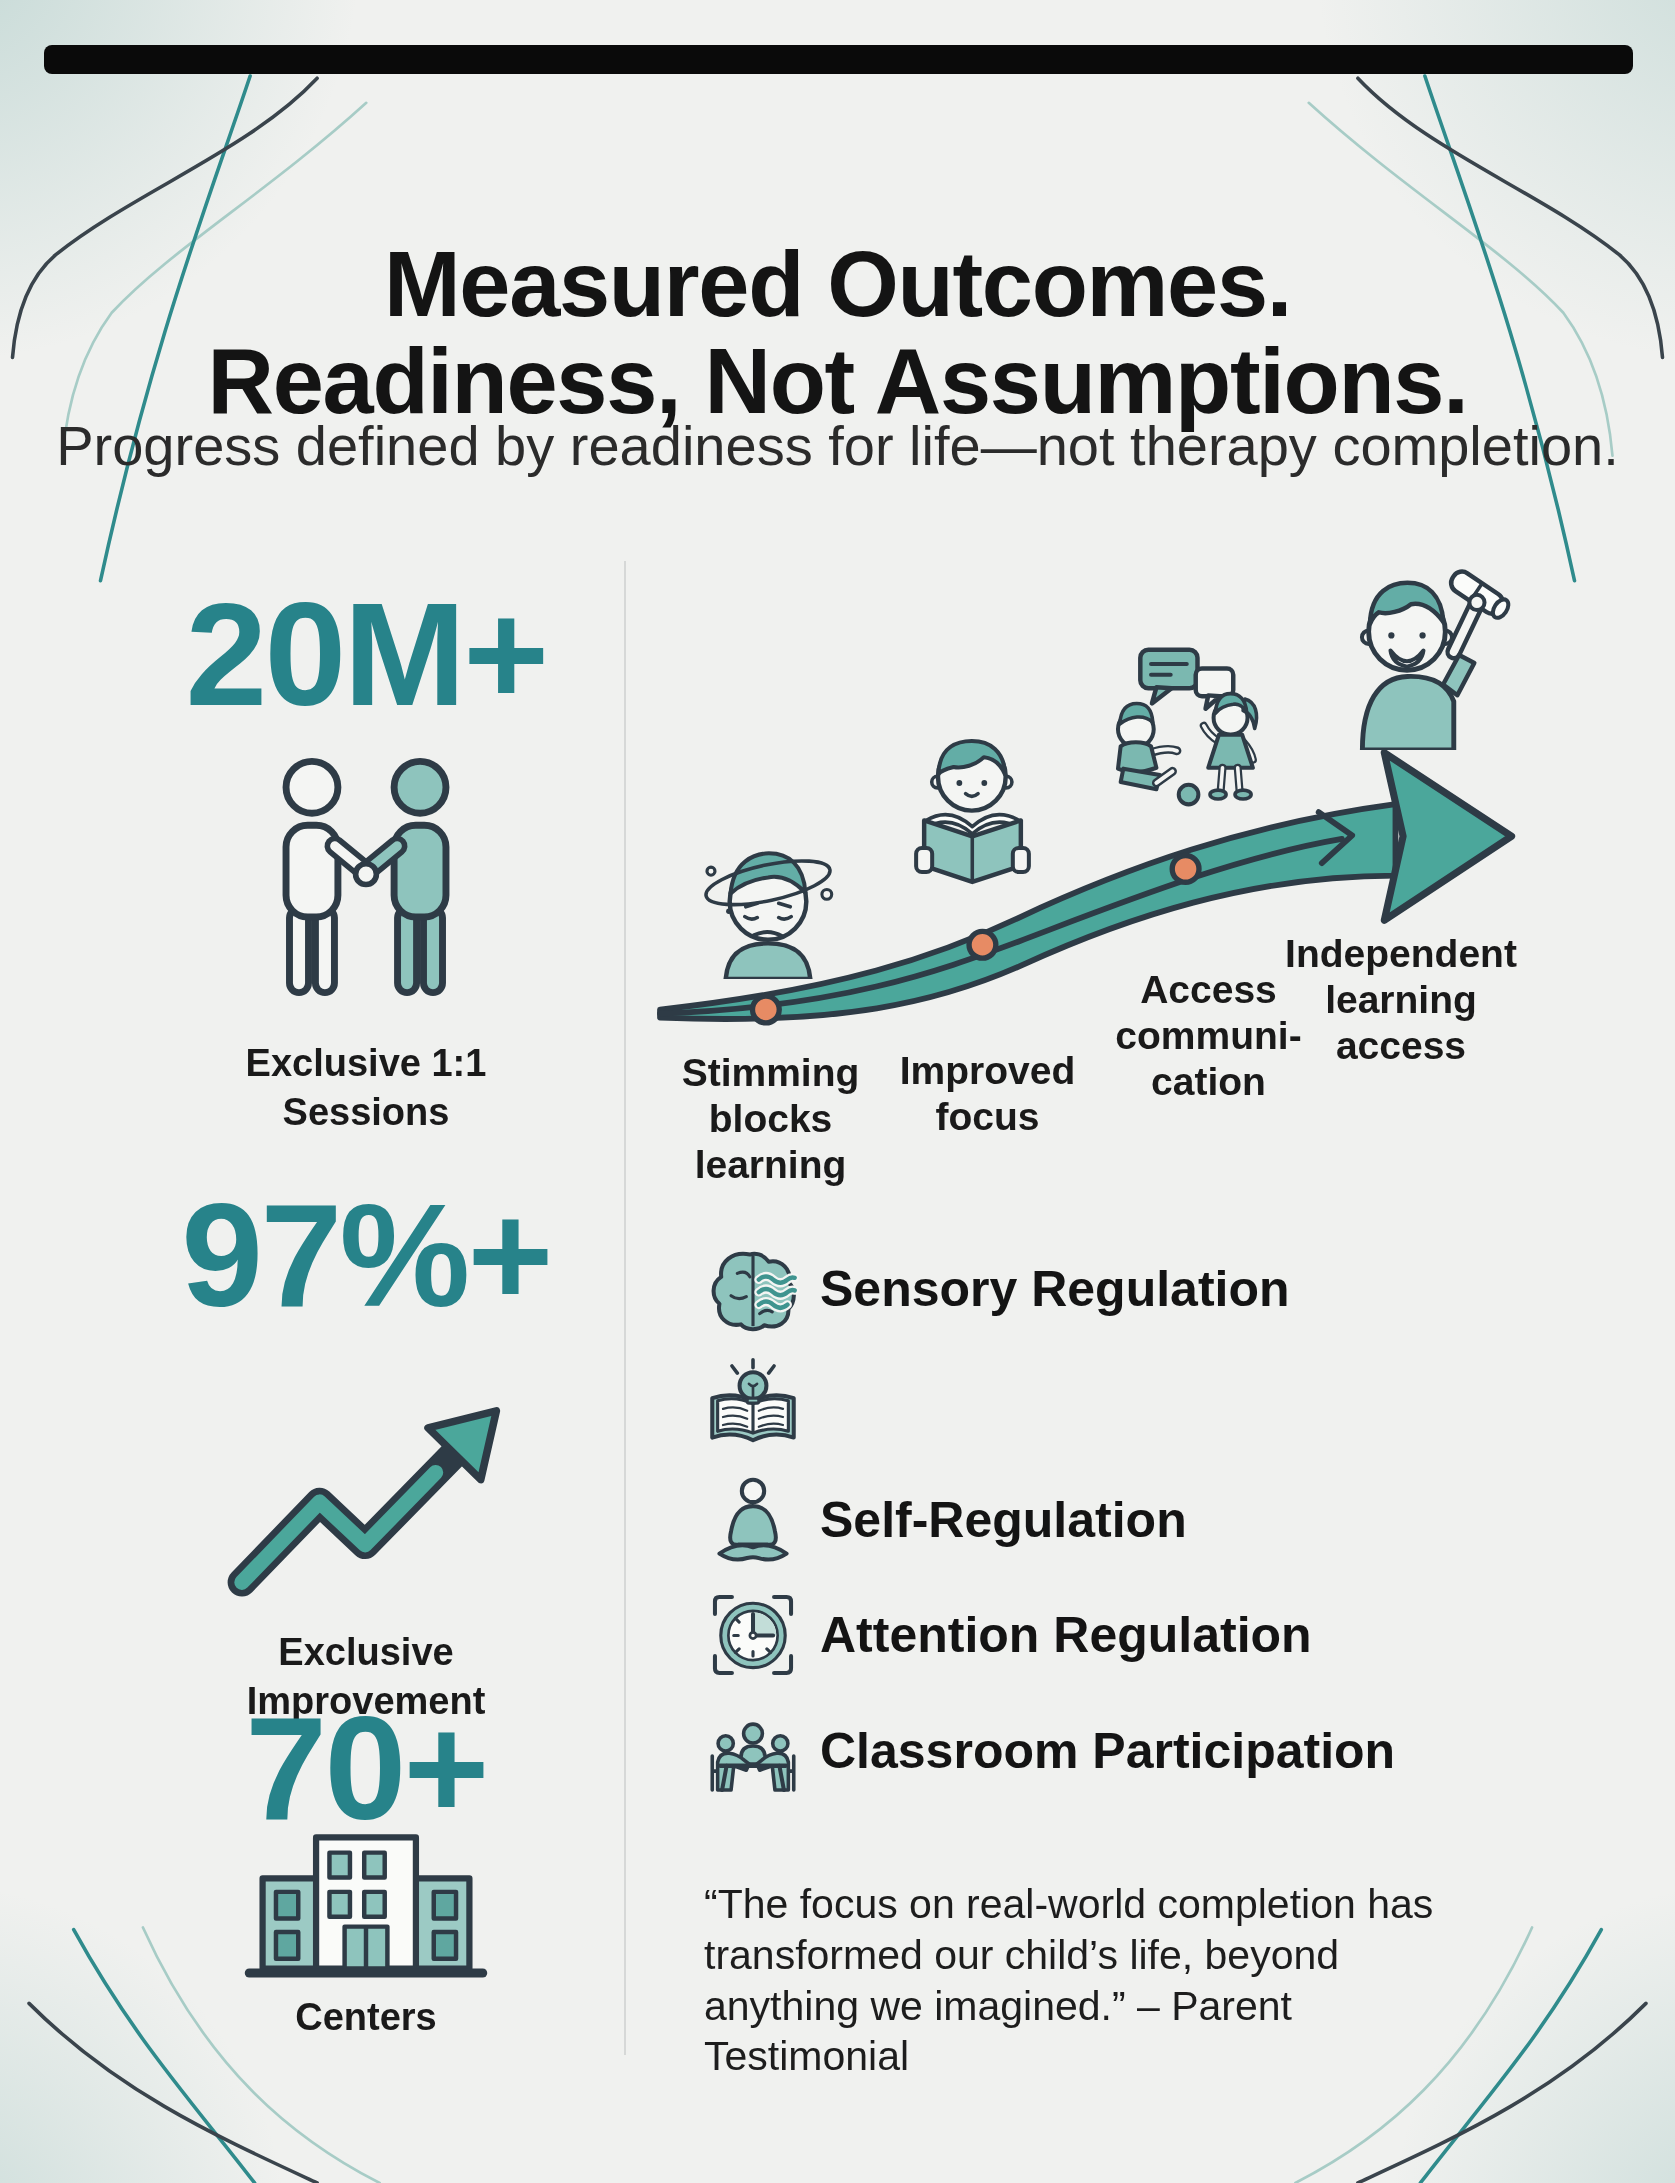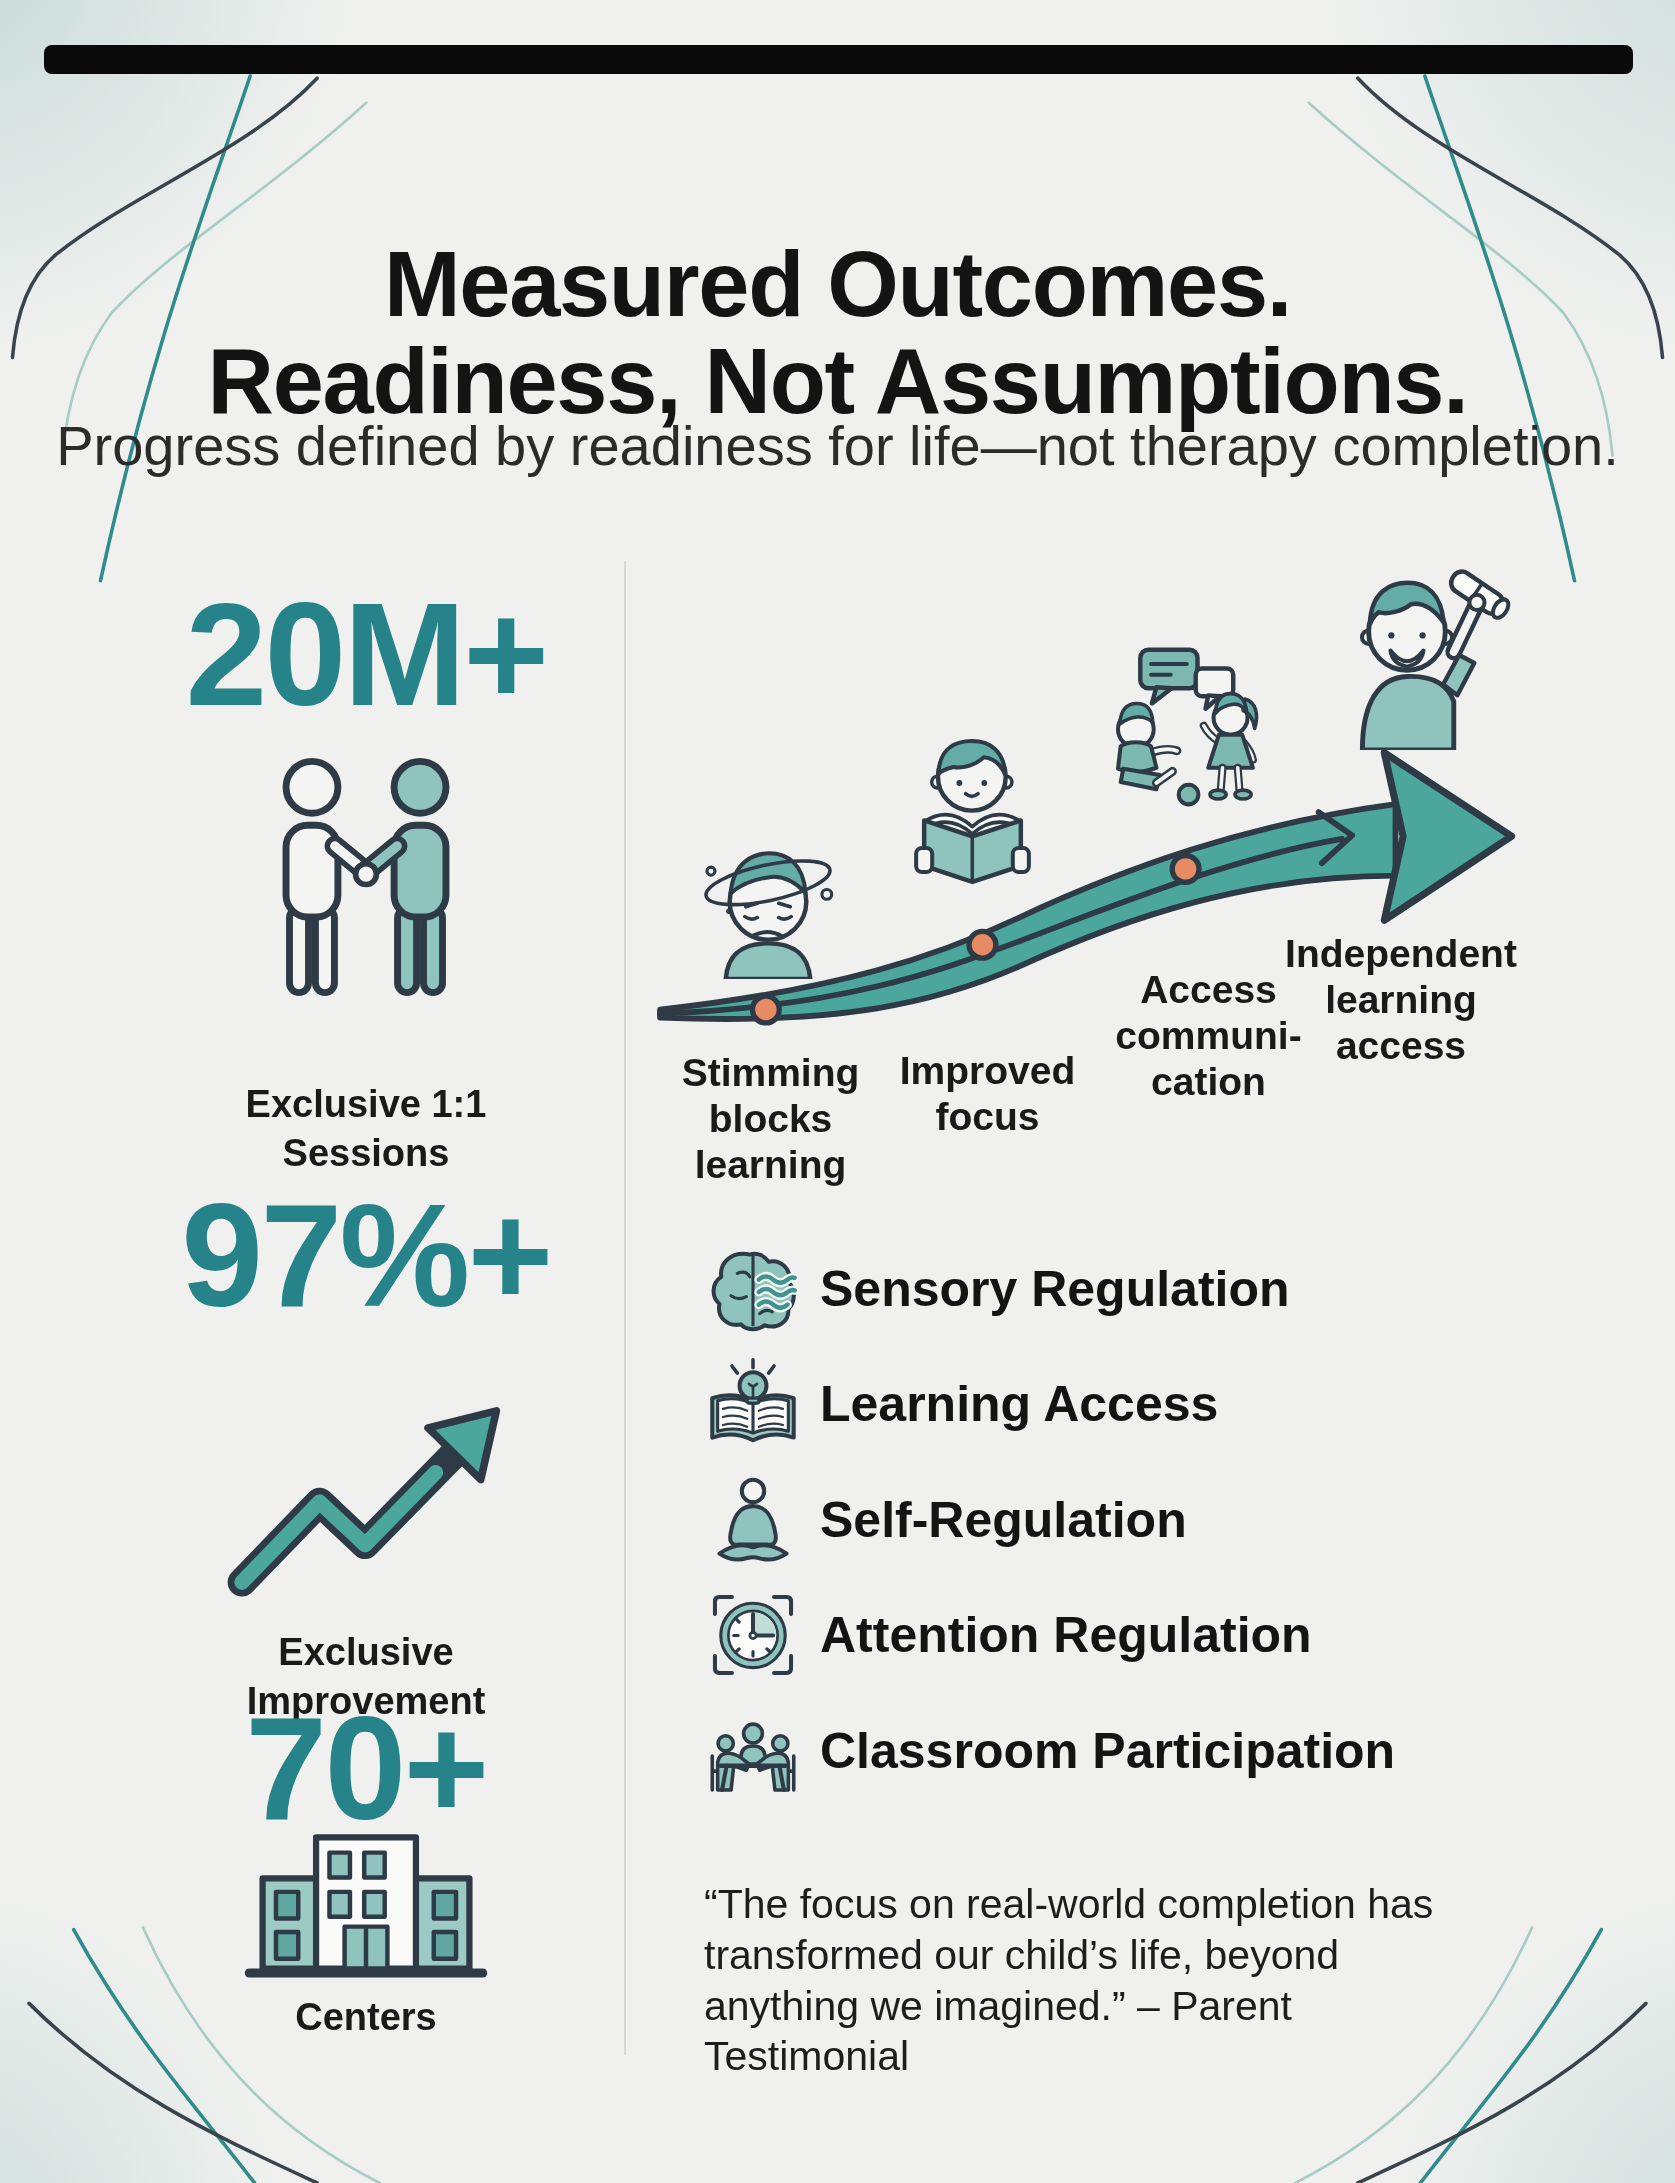--- a/index.html
+++ b/index.html
@@ -87,21 +87,21 @@
       <rect x="125" y="180" width="120" height="212" rx="50" fill="#f4f5f3"></rect>
       <rect x="375" y="180" width="120" height="212" rx="50" fill="#8ec4bd"></rect>
     </g>
     <path d="M238,228 L316,292" stroke="#2e3b46" stroke-width="48" stroke-linecap="round"></path>
     <path d="M238,228 L316,292" stroke="#f4f5f3" stroke-width="22" stroke-linecap="round"></path>
     <path d="M382,228 L304,292" stroke="#2e3b46" stroke-width="48" stroke-linecap="round"></path>
     <path d="M382,228 L304,292" stroke="#8ec4bd" stroke-width="22" stroke-linecap="round"></path>
     <circle cx="310" cy="293" r="24" fill="#f4f5f3" stroke="#2e3b46" stroke-width="13"></circle>
   </svg>
 
-  <div class="abs stat-col center stat-label pre" style="top:1080px">Exclusive 1:1
+  <div class="abs stat-col center stat-label pre" style="top:1039px">Exclusive 1:1
 Sessions</div>
 
   <div class="abs stat-col center stat-value" style="top:1182px">97%+</div>
 
   <svg class="abs" style="left:223px;top:1360px" width="286" height="250" viewBox="0 0 640 560">
     <path d="M42,498 L216,318 L318,414 L520,208" stroke="#2e3b46" stroke-width="64" fill="none" stroke-linejoin="round" stroke-linecap="round"></path>
     <path d="M42,498 L216,318 L318,414 L476,252" stroke="#4ba79b" stroke-width="34" fill="none" stroke-linejoin="round" stroke-linecap="round"></path>
     <polygon points="612,114 577,268 459,152" fill="#4ba79b" stroke="#2e3b46" stroke-width="17" stroke-linejoin="round"></polygon>
   </svg>
 
@@ -252,21 +252,20 @@
       <svg class="outcome-icon" viewBox="0 0 210 210">
         <path d="M14,92 Q60,76 105,98 Q150,76 196,92 L196,180 Q150,164 105,186 Q60,164 14,180 Z" fill="#9ccac4" stroke="#2e3b46" stroke-width="9" stroke-linejoin="round"></path>
         <path d="M26,98 Q64,86 105,104 Q146,86 184,98 L184,166 Q146,154 105,170 Q64,154 26,166 Z" fill="#fbfcfa" stroke="#2e3b46" stroke-width="7" stroke-linejoin="round"></path>
         <path d="M105,104 V170" stroke="#2e3b46" stroke-width="7"></path>
         <path d="M38,116 q28,-8 54,4 M38,134 q28,-8 54,4 M38,152 q28,-8 54,4 M118,120 q28,-12 54,-4 M118,138 q28,-12 54,-4 M118,156 q28,-12 54,-4" fill="none" stroke="#2e3b46" stroke-width="5" stroke-linecap="round"></path>
         <path d="M105,6 V24 M58,20 l12,16 M152,20 l-12,16" stroke="#2e3b46" stroke-width="8" stroke-linecap="round"></path>
         <circle cx="105" cy="64" r="30" fill="#8ec4bd" stroke="#2e3b46" stroke-width="9"></circle>
         <path d="M96,60 q9,10 18,0 M105,66 V88" fill="none" stroke="#2e3b46" stroke-width="6" stroke-linecap="round"></path>
         <rect x="92" y="92" width="26" height="11" rx="4" fill="#8ec4bd" stroke="#2e3b46" stroke-width="7"></rect>
       </svg>
-      <div class="outcome-label">Learning Access</div>
     </div>
 
     <div class="outcome-row">
       <svg class="outcome-icon" viewBox="0 0 210 210">
         <circle cx="105" cy="40" r="25" fill="#f5f6f4" stroke="#2e3b46" stroke-width="9"></circle>
         <path d="M105,74 C74,74 62,98 56,130 C50,154 58,162 72,160 L138,160 C152,162 160,154 154,130 C148,98 136,74 105,74 Z" fill="#8ec4bd" stroke="#2e3b46" stroke-width="9" stroke-linejoin="round"></path>
         <path d="M30,180 Q70,152 105,166 Q140,152 180,180 Q150,200 118,190 Q105,186 92,190 Q60,200 30,180 Z" fill="#8ec4bd" stroke="#2e3b46" stroke-width="9" stroke-linejoin="round"></path>
       </svg>
       <div class="outcome-label">Self-Regulation</div>
     </div>

